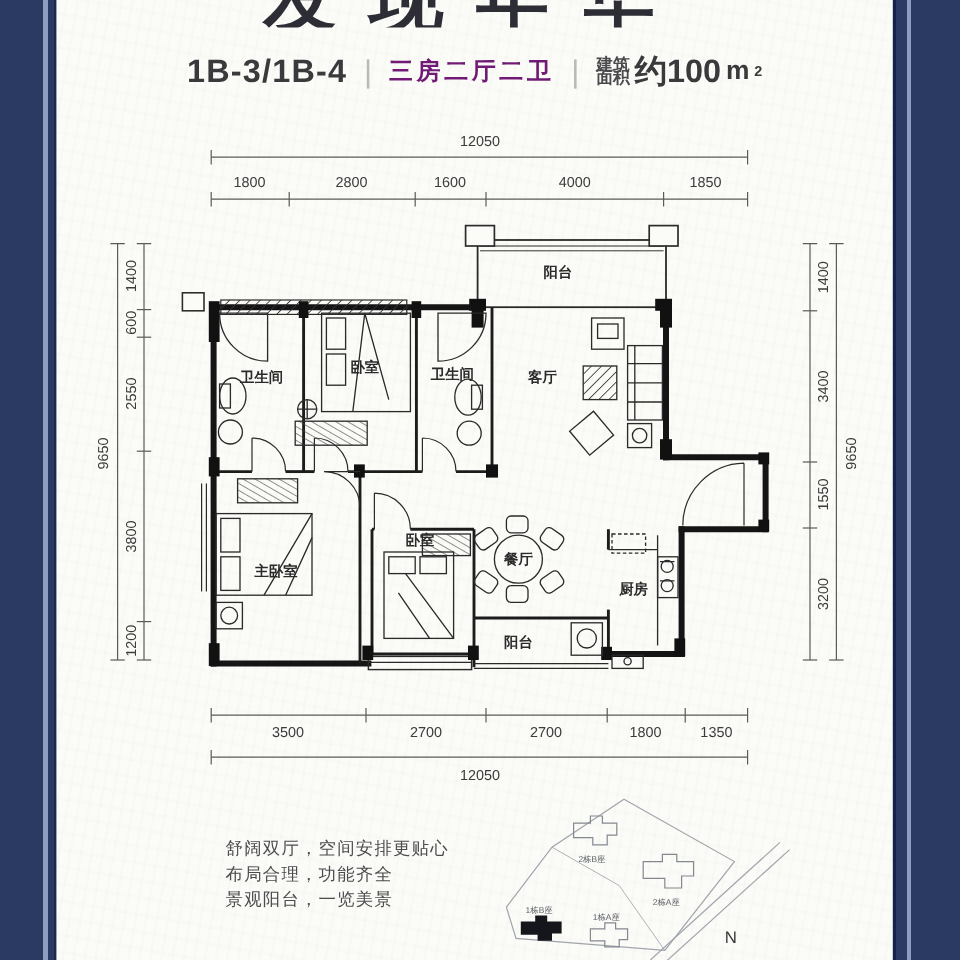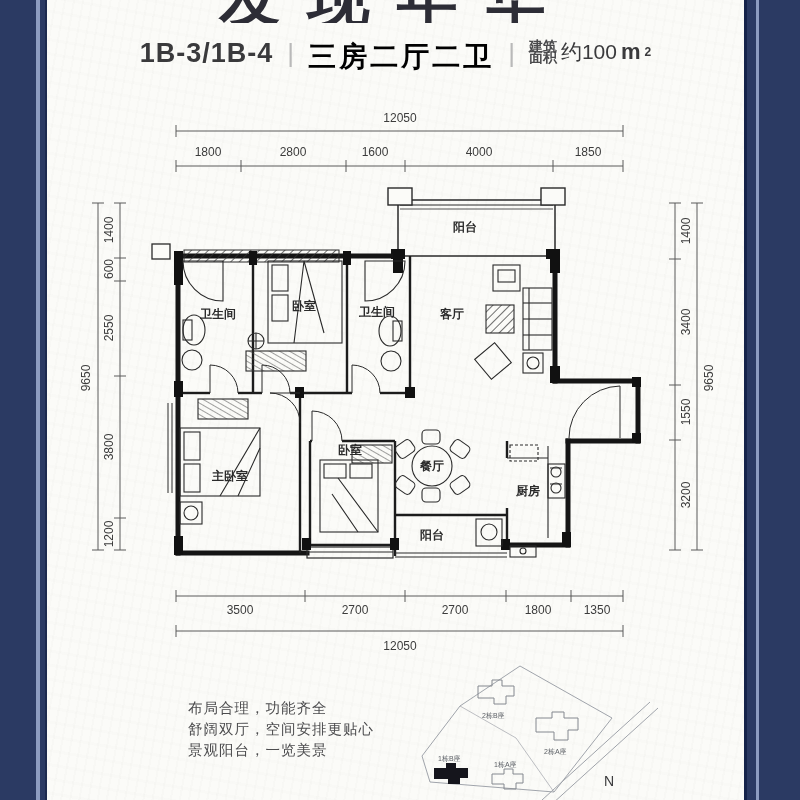--- a/index.html
+++ b/index.html
@@ -30,28 +30,28 @@
     text-align:center;
   }
   .title-clip .big{
     font-size:62px;font-weight:bold;color:#2d2d36;letter-spacing:26px;
     margin-top:-44px;display:inline-block;white-space:nowrap;
     font-family:"Liberation Serif","DejaVu Serif",serif;
   }
   
   .subtitle{
     position:absolute;left:47px;right:56px;top:38px;height:42px;
-    display:flex;align-items:flex-start;justify-content:center;gap:14px;
+    display:flex;align-items:center;justify-content:center;gap:14px;
   }
   .sub-unit{font-size:27px;font-weight:bold;color:#3a3a3c;letter-spacing:1px;}
   .sub-sep{font-size:26px;color:#b9b9b9;font-weight:200;}
-  .sub-rooms{font-size:28px;font-weight:bold;color:#000000;letter-spacing:3px;}
+  .sub-rooms{font-size:20px;font-weight:bold;color:#701a75;letter-spacing:3px;}
   .area-wrap{display:flex;align-items:center;gap:4px;}
   .area-stack{display:flex;flex-direction:column;font-size:14px;line-height:11px;color:#4a4a4c;font-weight:bold;}
-  .area-val{font-size:21px;font-weight:normal;color:#3a3a3c;}
+  .area-val{font-size:27px;font-weight:bold;color:#3a3a3c;}
   .area-unit{font-size:22px;font-weight:bold;color:#3a3a3c;}
   .area-sup{font-size:12px;font-weight:bold;color:#3a3a3c;vertical-align:super;}
   .plan-wrap{position:absolute;left:80px;top:98px;text-decoration:underline;}
   .appreciation{position:absolute;left:188px;top:698px;}
   .appreciation h3{
     margin:0 0 10px 0;font-size:27px;letter-spacing:3px;color:#2e2e30;font-weight:bold;
   }
   .appreciation p{margin:0;font-size:14.5px;line-height:21px;color:#4c4c4e;letter-spacing:1px;}
   .siteplan-wrap{position:absolute;left:420px;top:660px;}
   svg text{font-family:"Liberation Sans","DejaVu Sans",sans-serif;}
@@ -354,22 +354,22 @@
     <text x="150" y="382">主卧室</text>
     <text x="270" y="356">卧室</text>
     <text x="352" y="372">餐厅</text>
     <text x="448" y="397">厨房</text>
     <text x="352" y="441">阳台</text>
   </g>
 </svg>
 </div>
 
 <div class="appreciation">
+  <p>舒阔双厅，空间安排更贴心</p>
   <p>布局合理，功能齐全</p>
-  <p>舒阔双厅，空间安排更贴心</p>
   <p>景观阳台，一览美景</p>
 </div>
 
 <div class="siteplan-wrap">
 <svg width="250" height="140" viewBox="0 0 250 140">
   <g stroke="#a0a4ab" stroke-width="1" fill="none">
     <path d="M 100,6 L 192,58 L 134,132 L 10,122 L 2,96 L 40,46 Z"></path>
     <path d="M 230,42 L 122,140"></path>
     <path d="M 238,48 L 132,144"></path>
     <path d="M 40,46 L 96,78 L 134,132" stroke-width="0.7"></path>

